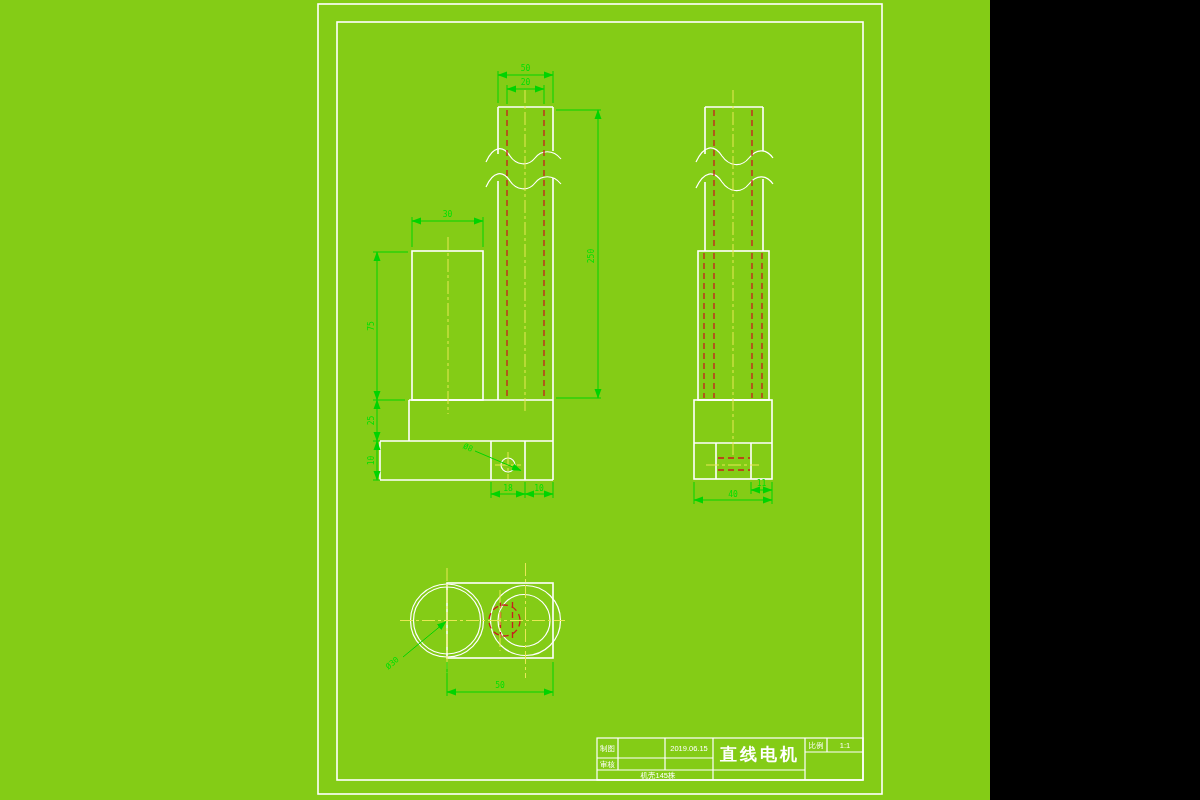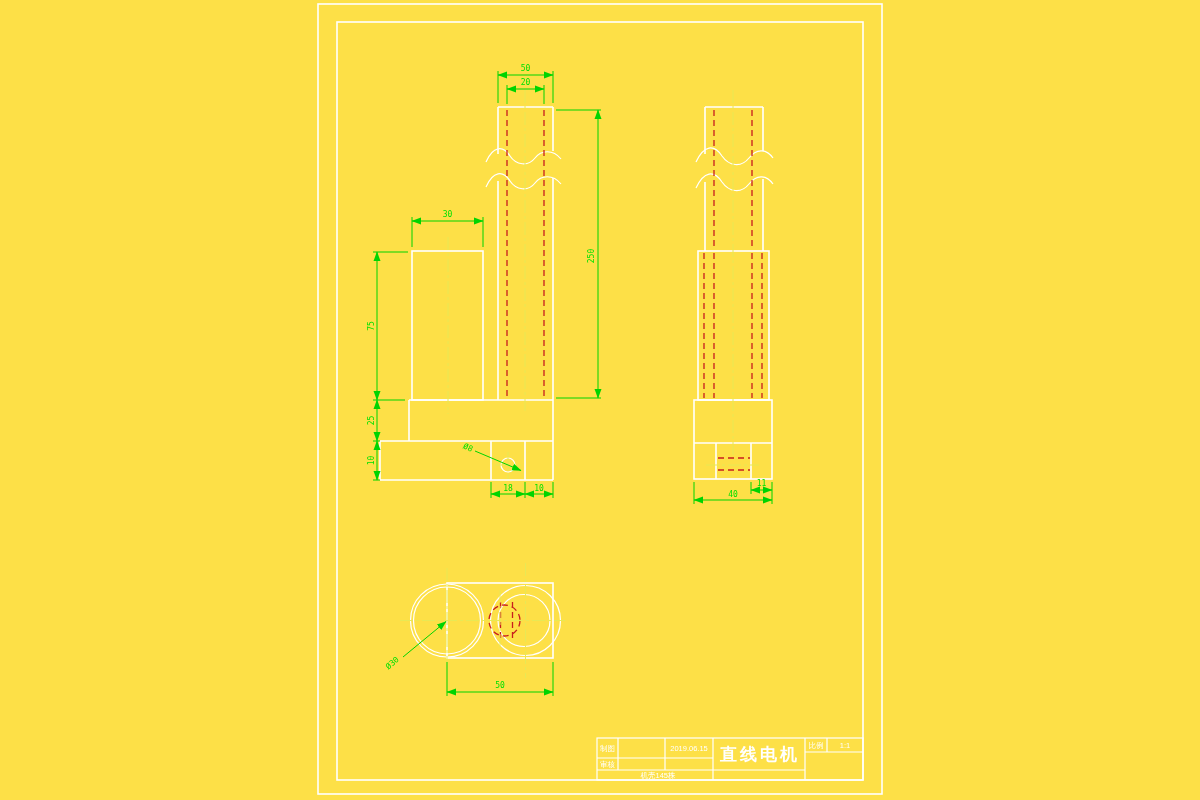--- a/index.html
+++ b/index.html
@@ -1,16 +1,16 @@
 <!DOCTYPE html>
 <html><head>
 <meta charset="utf-8">
 <style>
   html,body{margin:0;padding:0;background:#000;}
-  .stage{position:relative;width:1200px;height:800px;background:#fde047;overflow:hidden;}
+  .stage{position:relative;width:990px;height:800px;background:#84cc16;overflow:hidden;}
   svg{display:block;}
   
   .o{stroke:#ffffff;fill:none;stroke-width:1.6;}
   .othin{stroke:#ffffff;fill:none;stroke-width:1.2;}
   
   .hid{stroke:#c81e1e;fill:none;stroke-width:1.3;stroke-dasharray:6 4;}
   
   .cl{stroke:#e8e855;fill:none;stroke-width:1;stroke-dasharray:13 3 3 3;}
   
   .dim{stroke:#00d400;fill:none;stroke-width:1;}

